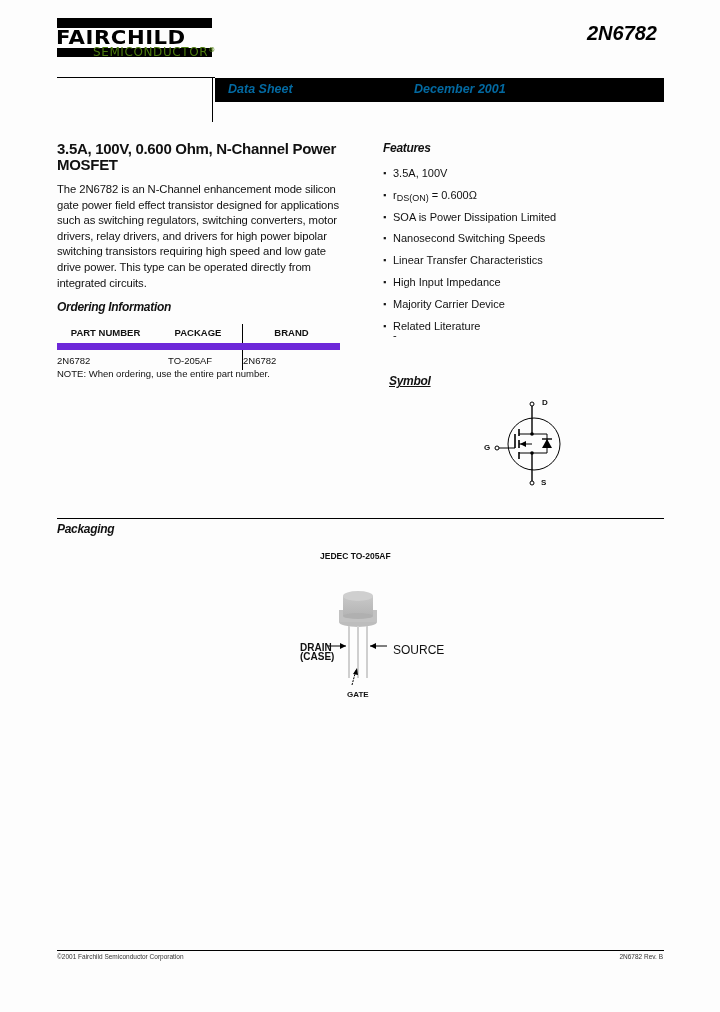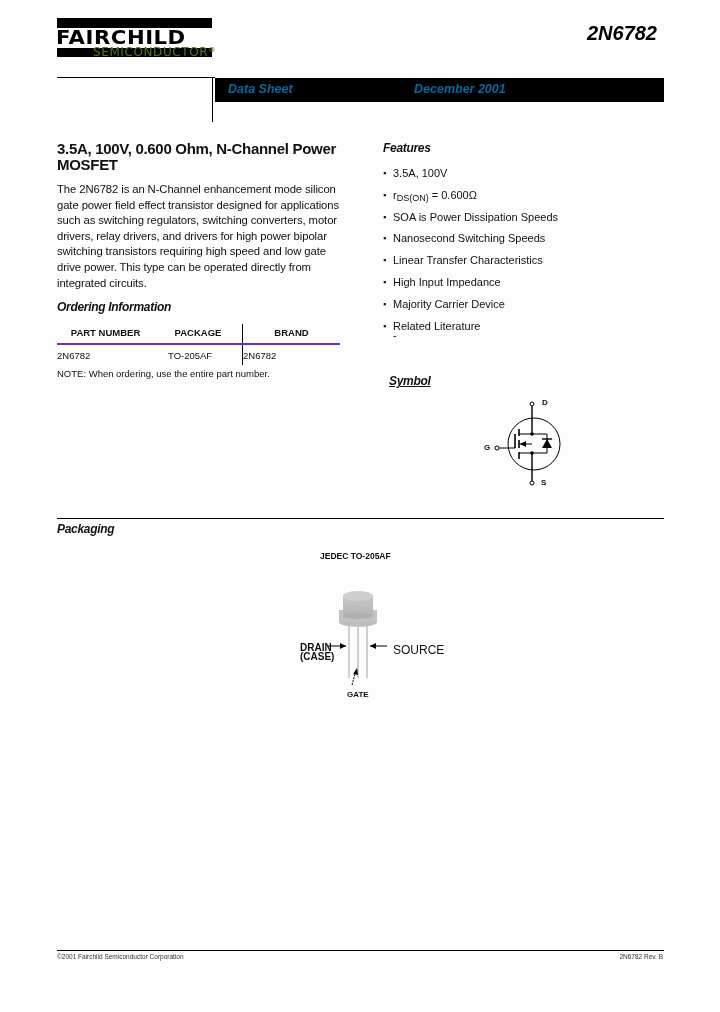--- a/index.html
+++ b/index.html
@@ -25,21 +25,21 @@
   .band .lbl { position: absolute; top: 4px; font-size: 12.5px; font-weight: bold; font-style: italic; color: #0369a1; }
   .band-vline { position: absolute; left: 212px; top: 78px; width: 1px; height: 44px; background: #000; }
 
   h1.title { position: absolute; left: 57px; top: 141px; width: 300px; margin: 0; font-size: 15px; line-height: 16px; font-weight: bold; letter-spacing: -0.3px; }
   .intro { position: absolute; left: 57px; top: 182px; width: 290px; margin: 0; font-size: 11.3px; line-height: 15.6px; letter-spacing: -0.1px; }
 
   h2 { margin: 0; font-size: 12px; font-weight: bold; font-style: italic; letter-spacing: -0.3px; }
   .order-h { position: absolute; left: 57px; top: 300px; }
 
   table.order { position: absolute; left: 57px; top: 324px; width: 283px; border-collapse: collapse; font-size: 9.5px; }
-  table.order th { font-weight: bold; padding: 3px 0 5px 0; border-bottom: 2px solid #6d28d9; text-align: center; }
+  table.order th { font-weight: bold; padding: 3px 0 5px 0; border-bottom: 7px solid #6d28d9; text-align: center; }
   table.order td { padding: 5px 0 4px 0; font-size: 9.5px; }
   table.order .c3 { border-left: 1px solid #000; }
   .note { position: absolute; left: 57px; top: 368px; font-size: 9.5px; }
 
   .feat-h { position: absolute; left: 383px; top: 141px; }
   ul.features { position: absolute; left: 383px; top: 166px; width: 280px; margin: 0; padding: 0; list-style: none; font-size: 11px; }
   ul.features li { position: relative; padding-left: 10px; height: 21.8px; line-height: 14px; }
   ul.features li .bullet { position: absolute; left: 0; top: 0; font-size: 9px; }
   ul.features li sub { font-size: 9px; vertical-align: -2px; }
   .sub-lit { position: relative; padding-left: 10px; margin-top: -7px; font-size: 11px; line-height: 14px; }
@@ -94,21 +94,21 @@
       <td class="c3">2N6782</td>
     </tr>
   </tbody>
 </table>
 <div class="note">NOTE:  When ordering, use the entire part number.</div>
 
 <h2 class="feat-h">Features</h2>
 <ul class="features">
   <li><span class="bullet">▪</span><span>3.5A, 100V</span></li>
   <li><span class="bullet">▪</span><span>r</span><sub>DS(ON)</sub><span> = 0.600Ω</span></li>
-  <li><span class="bullet">▪</span><span>SOA is Power Dissipation Speeds</span></li>
+  <li><span class="bullet">▪</span><span>SOA is Power Dissipation Limited</span></li>
   <li><span class="bullet">▪</span><span>Nanosecond Switching Speeds</span></li>
   <li><span class="bullet">▪</span><span>Linear Transfer Characteristics</span></li>
   <li><span class="bullet">▪</span><span>High Input Impedance</span></li>
   <li><span class="bullet">▪</span><span>Majority Carrier Device</span></li>
   <li><span class="bullet">▪</span><span>Related Literature</span></li>
 </ul>
 <div class="sub-wrap">
   <div class="sub-lit"><span class="dash">-</span></div>
 </div>
 

